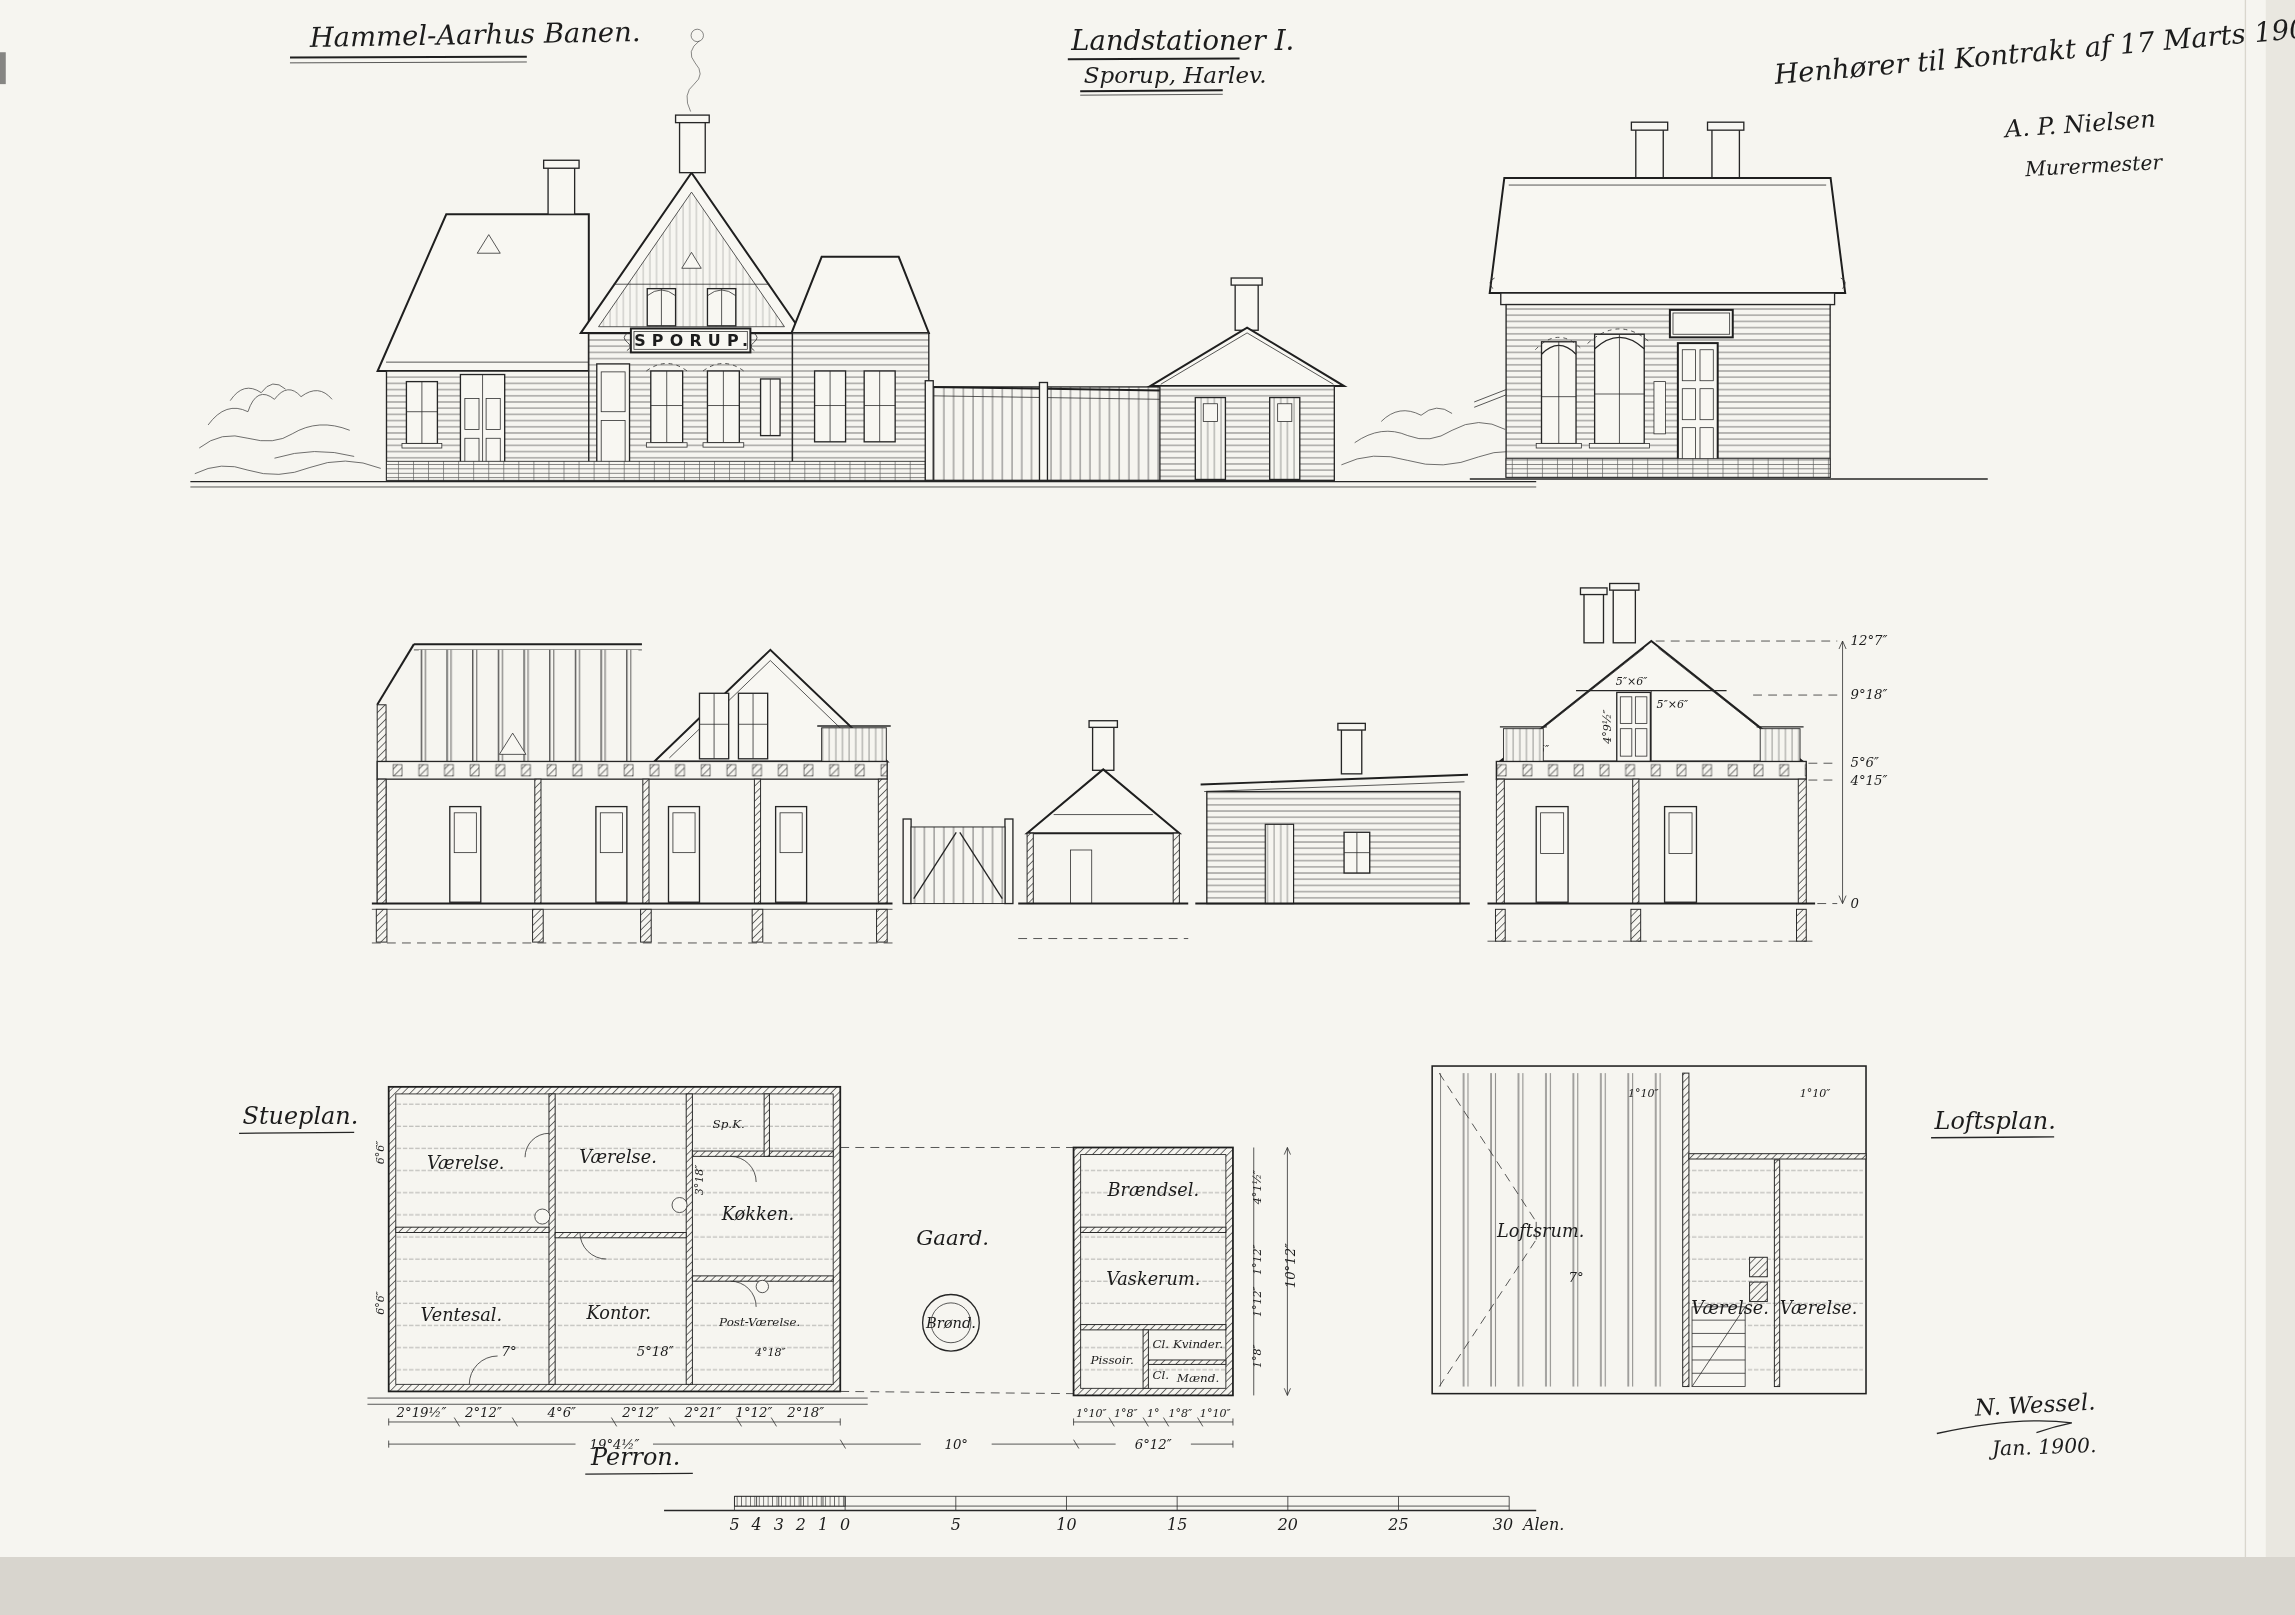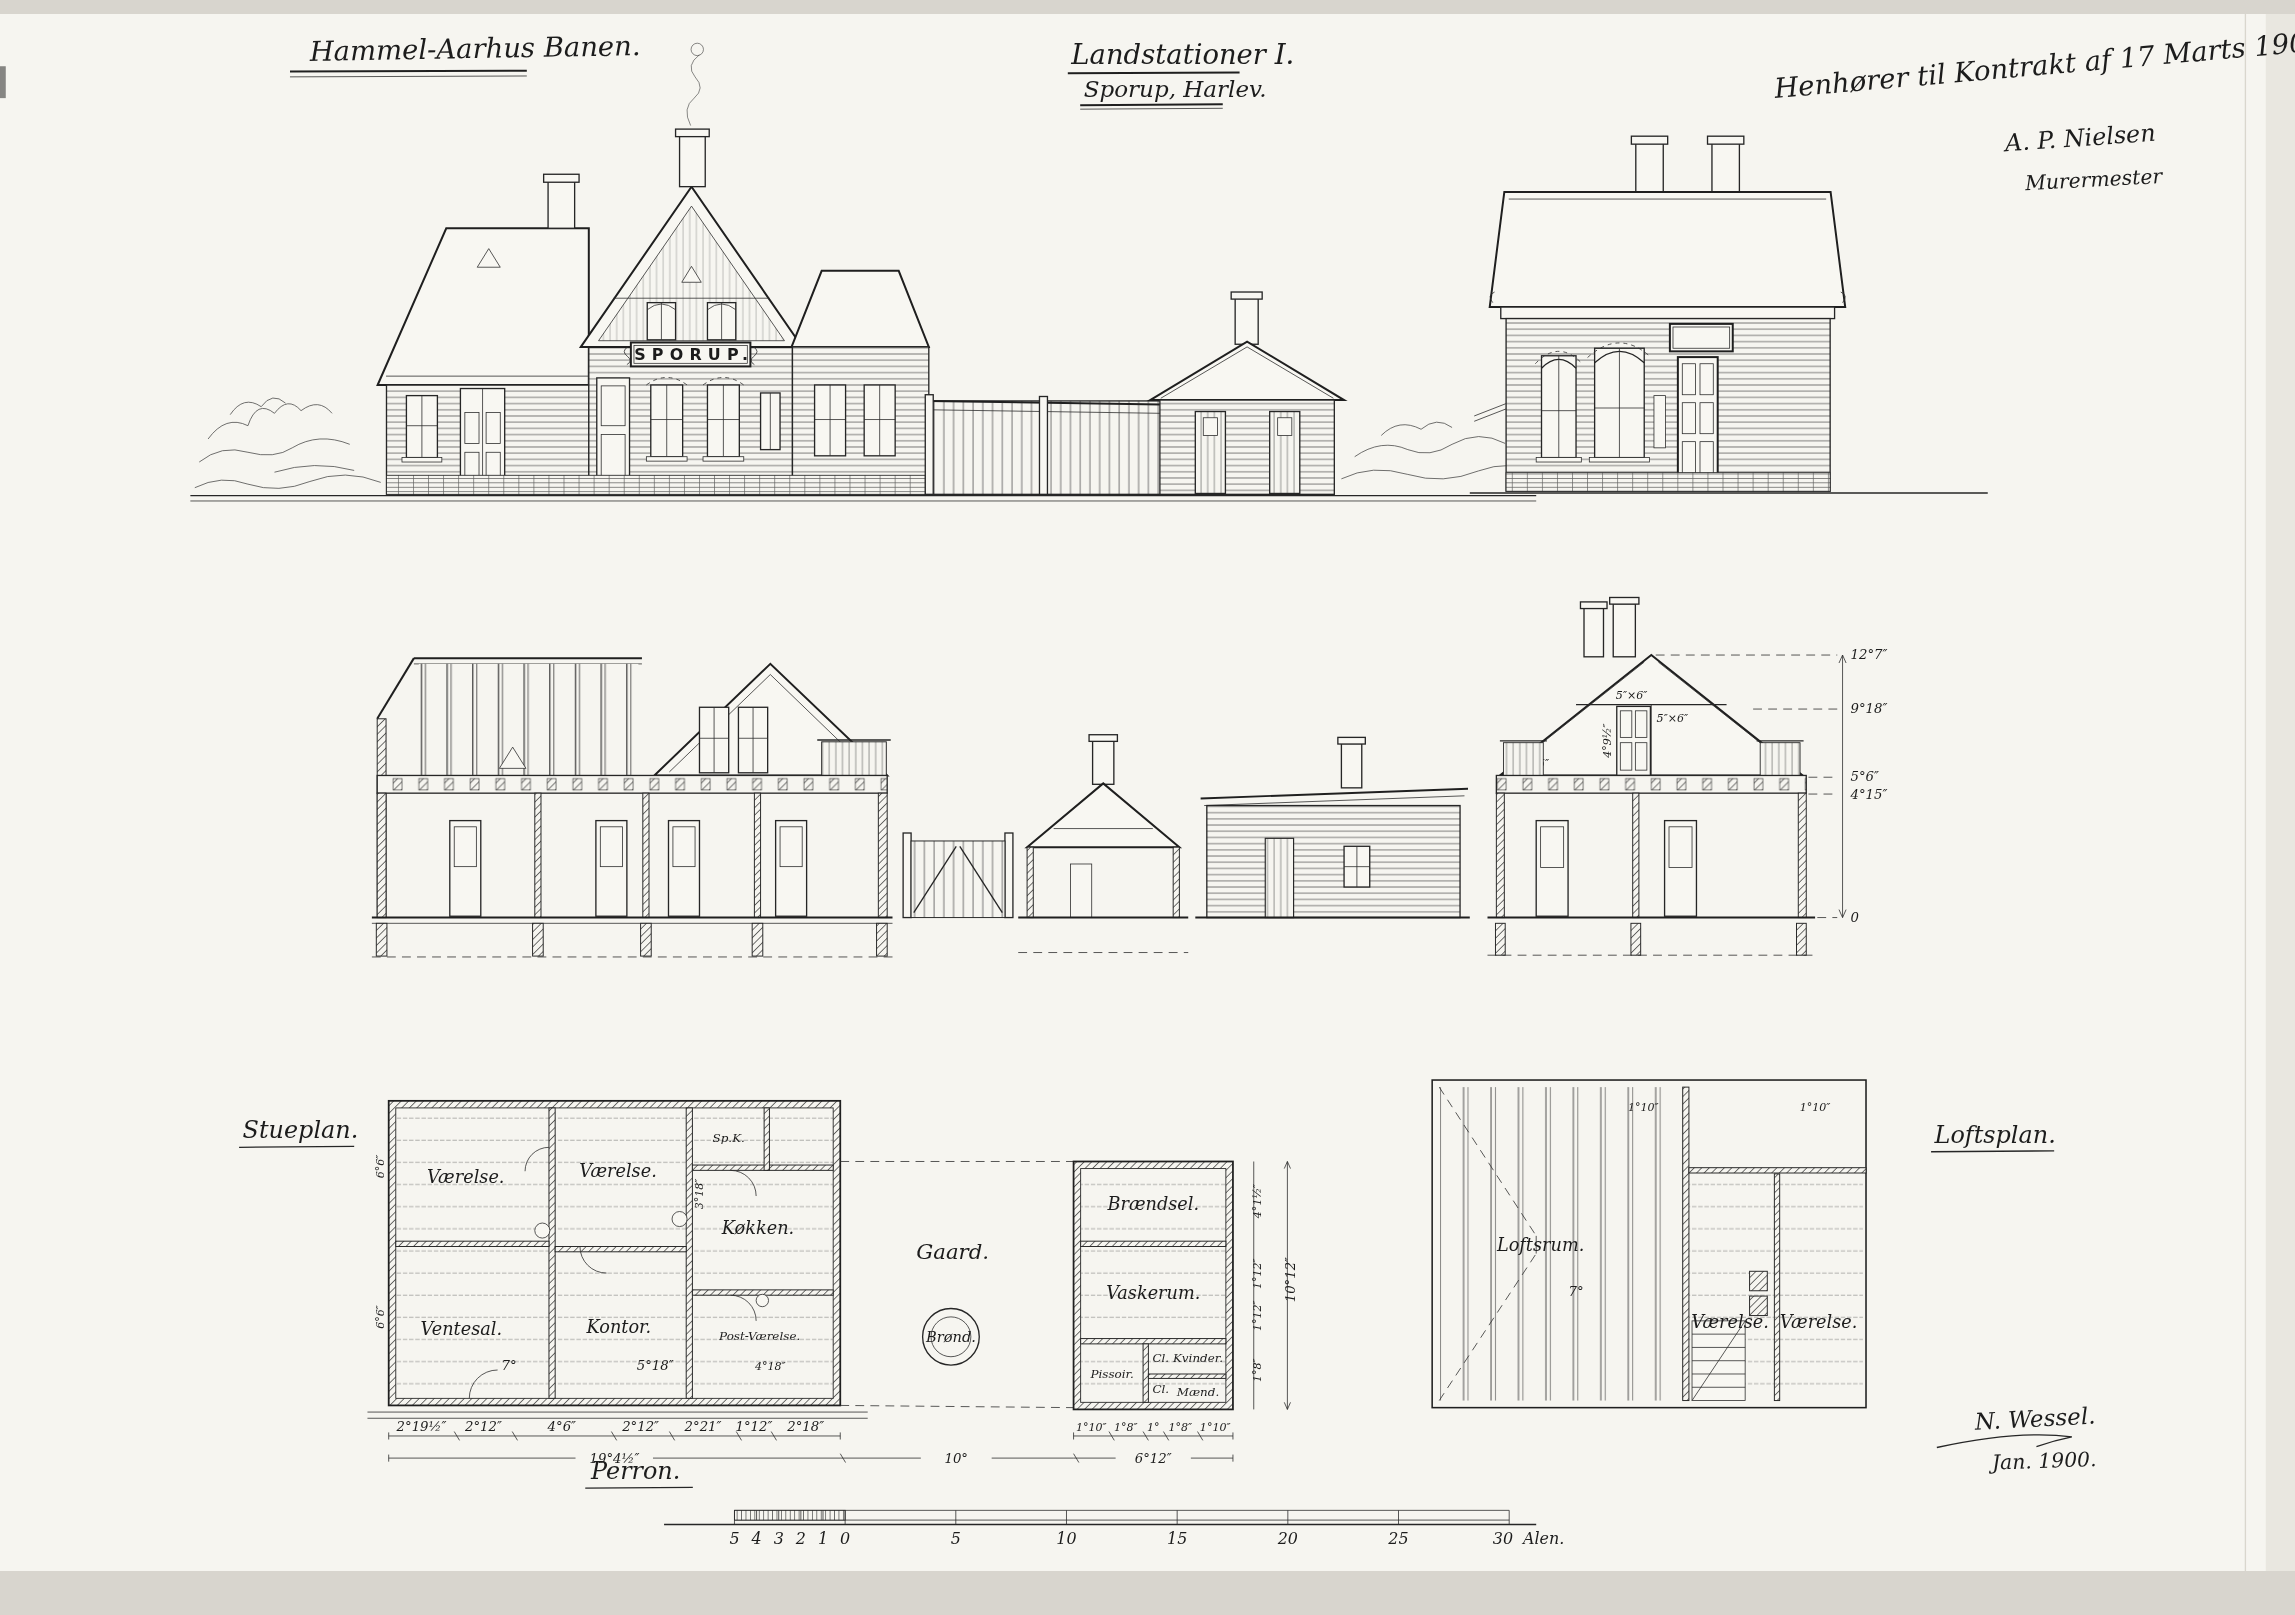--- a/index.html
+++ b/index.html
@@ -1,16 +1,16 @@
 <!DOCTYPE html>
 <html style="font-size:7.3px"><head>
 <meta charset="utf-8">
 <style>
   html,body{margin:0;padding:0;background:#d8d5ce;}
-  .sheet{width:100%;max-width:2380px;margin:14px auto;text-decoration:underline;}
+  .sheet{width:100%;max-width:2380px;margin:0 auto;text-decoration:underline;}
   svg{display:block;width:100%;height:auto;background:#f6f5f0;}
   .ln{stroke:#262626;fill:none;stroke-width:3;}
   .ln2{stroke:#2e2e2e;fill:none;stroke-width:1.8;}
   .ln4{stroke:#1f1f1f;fill:none;stroke-width:4.5;}
   .dash{stroke-dasharray:20 14;}
   .dashf{stroke-dasharray:9 9;}
   .paper{fill:#f6f5f0;}
   .white{fill:#f8f7f2;}
   .wall{fill:url(#hatch);stroke:#262626;stroke-width:2.2;}
   text{font-family:"DejaVu Serif",serif;fill:#1c1c1c;}

